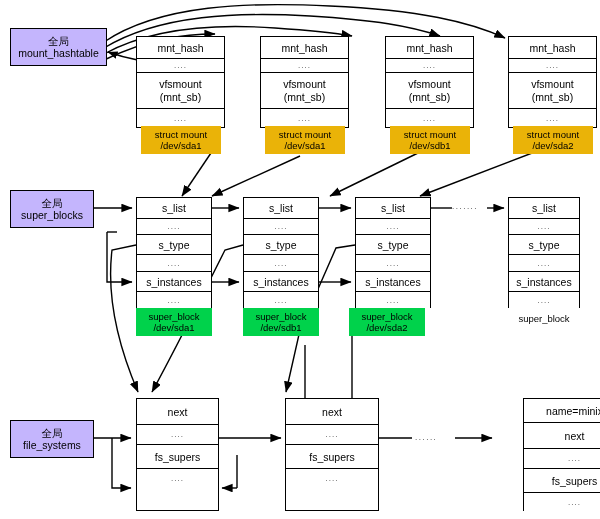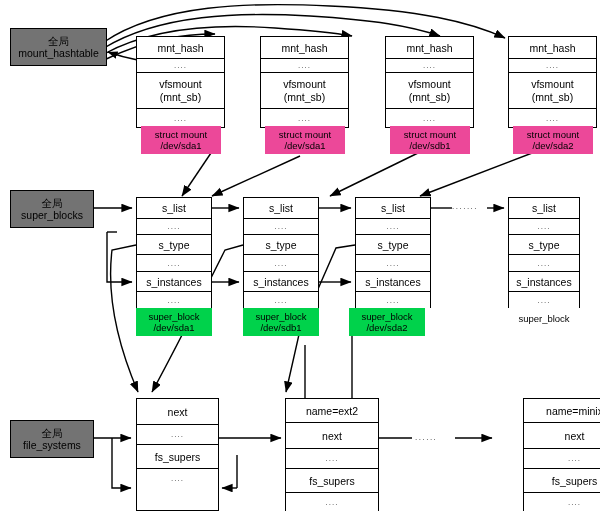--- a/index.html
+++ b/index.html
@@ -1,34 +1,34 @@
 <!DOCTYPE html>
 <html><head>
 <meta charset="utf-8">
 <style>
   html,body{margin:0;padding:0;background:#fff;}
   body{width:600px;height:519px;position:relative;overflow:hidden;
        font-family:"Liberation Sans","DejaVu Sans",sans-serif;color:#000;}
   #canvas{position:absolute;left:0;top:0;width:600px;height:519px;}
   svg.wires{position:absolute;left:0;top:0;width:600px;height:519px;pointer-events:none;}
-  .gbox{position:absolute;border:1.5px solid #000;background:#737373;
+  .gbox{position:absolute;border:1.5px solid #000;background:#c4b5fd;
         display:flex;flex-direction:column;align-items:center;justify-content:center;
         font-size:10.5px;line-height:12.5px;text-align:center;z-index:5;}
   .gbox span{display:block;white-space:nowrap;}
   .struct{position:absolute;border:1.5px solid #000;background:#fff;z-index:4;box-sizing:border-box;}
   .cell{border-bottom:1.5px solid #000;box-sizing:border-box;
         display:flex;align-items:center;justify-content:center;
         font-size:10.5px;white-space:nowrap;background:#fff;}
   .cell:last-child{border-bottom:none;}
   .cell.dots{font-size:8px;color:#333;letter-spacing:1px;}
   .tag{position:absolute;z-index:8;font-size:9.5px;line-height:11px;text-align:center;
        display:flex;flex-direction:column;align-items:center;justify-content:center;
        box-sizing:border-box;}
   .tag span{display:block;white-space:nowrap;}
-  .tag.orange{background:#ec4899;color:#000;}
+  .tag.orange{background:#eab308;color:#000;}
   .tag.green{background:#00D24B;color:#000;}
   .tag.plain{background:transparent;color:#000;}
   .ell{position:absolute;font-size:8px;letter-spacing:1.5px;color:#222;z-index:6;}
 </style>
 </head>
 <body>
 
 <div id="canvas">
 
   <svg class="wires" viewBox="0 0 600 519">
@@ -221,21 +221,20 @@
   <div class="ell" style="left:452px;top:202px;">.......</div>
 
   <div class="struct" style="left:136px;top:398px;width:83px;height:113px;">
     <div class="cell" style="height:26px">next</div>
     <div class="cell dots" style="height:20px">....</div>
     <div class="cell" style="height:24px">fs_supers</div>
     <div class="cell dots" style="height:19px">....</div>
   </div>
 
   <div class="struct" style="left:285px;top:398px;width:94px;height:113px;">
-    <div class="cell" style="height:24px">name=ext2</div>
     <div class="cell" style="height:26px">next</div>
     <div class="cell dots" style="height:20px">....</div>
     <div class="cell" style="height:24px">fs_supers</div>
     <div class="cell dots" style="height:19px">....</div>
   </div>
 
   <div class="struct" style="left:523px;top:398px;width:103px;height:113px;">
     <div class="cell" style="height:24px">name=minix</div>
     <div class="cell" style="height:26px">next</div>
     <div class="cell dots" style="height:20px">....</div>

